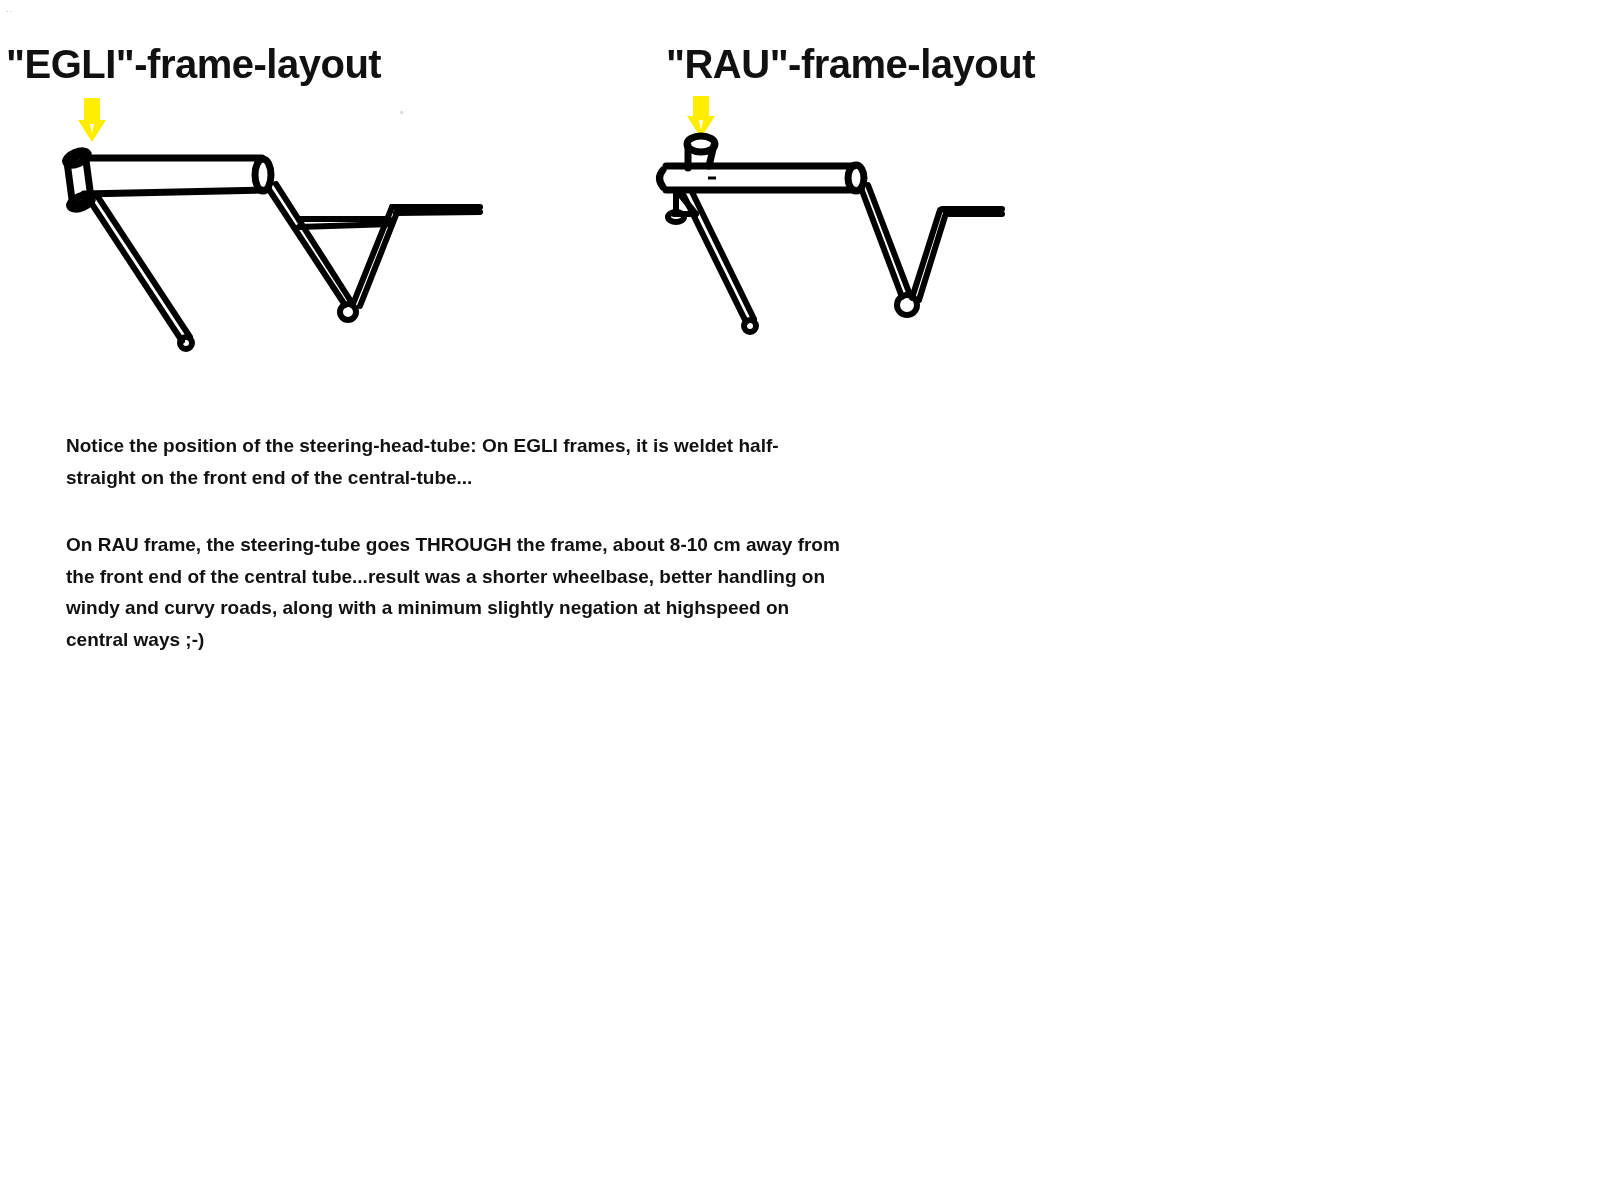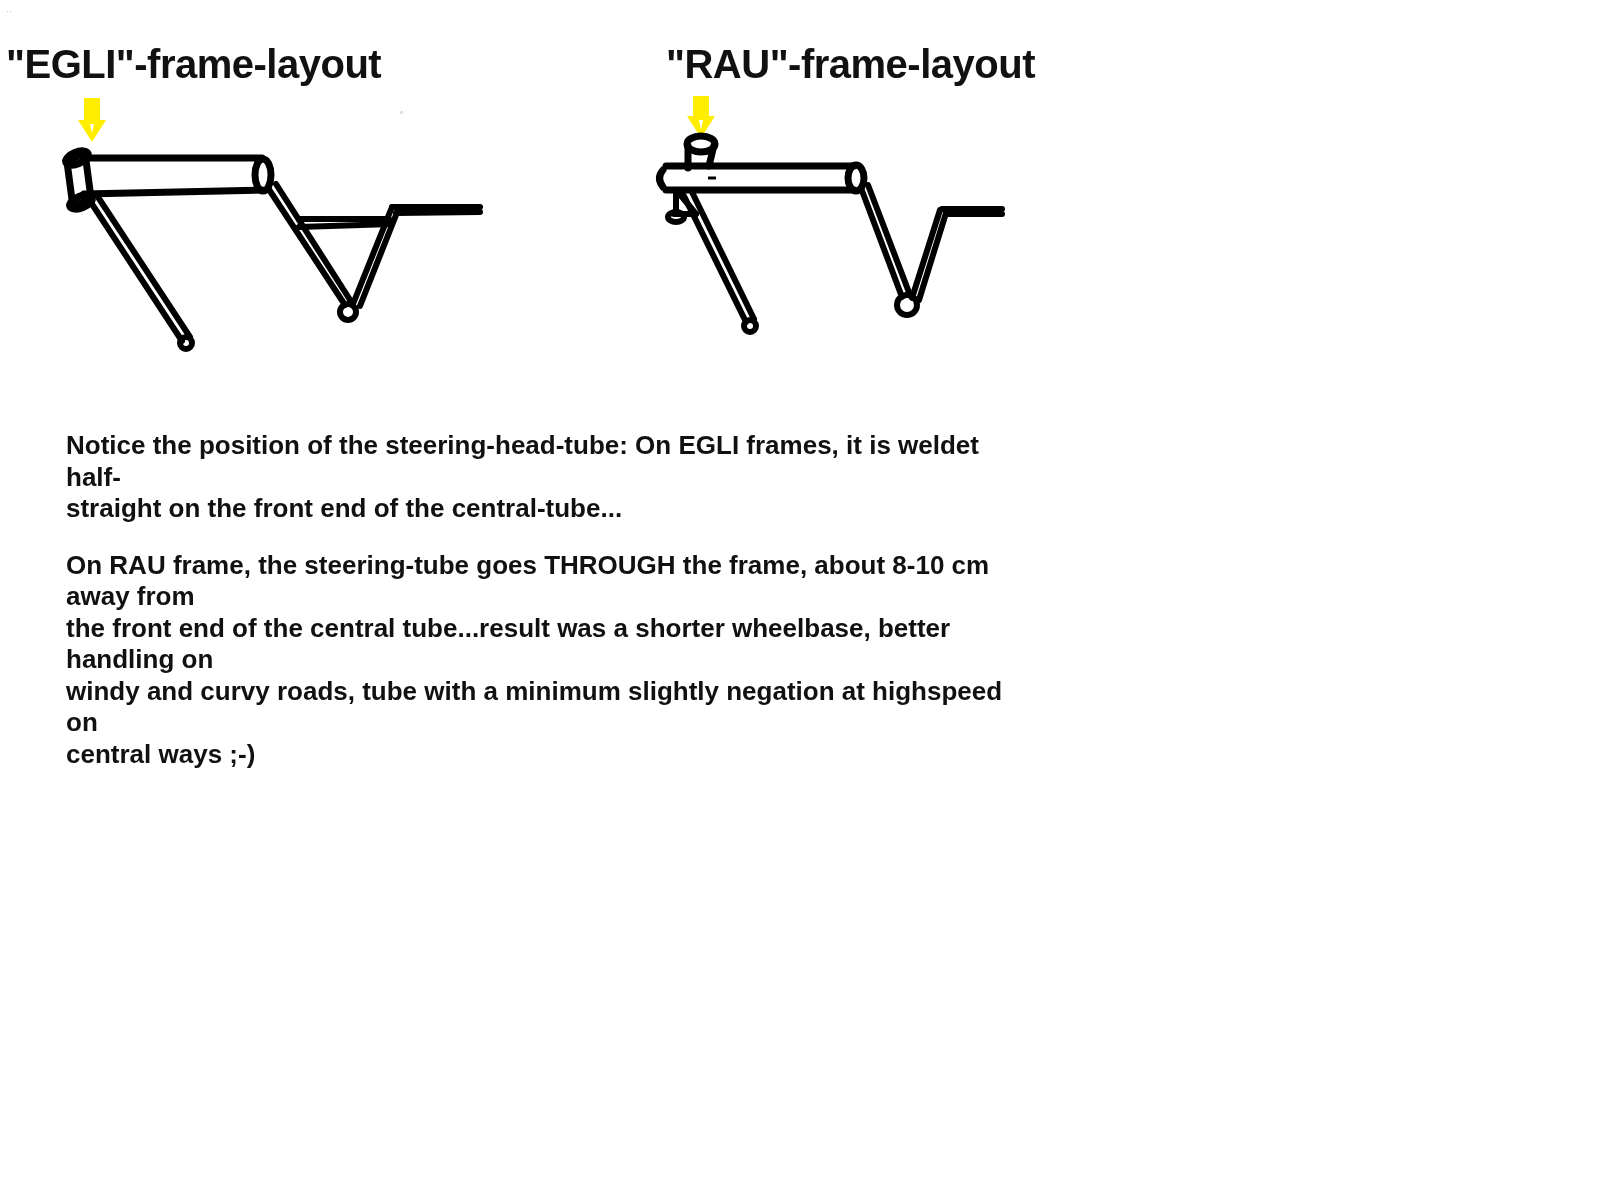--- a/index.html
+++ b/index.html
@@ -41,25 +41,25 @@
   
   #body-text {
     position: absolute;
     left: 66px;
     top: 430px;
     width: 950px;
   }
   #body-text p {
     margin: 0;
     font-weight: bold;
-    font-size: 26px;
+    font-size: 19px;
     line-height: 31.5px;
     color: #111111;
   }
-  #body-text p.gap { margin-top: 25px; }
+  #body-text p.gap { margin-top: 36px; }
 
   
   .artifact {
     position: absolute;
     color: #b9b9b9;
     font-size: 9px;
     font-family: "Liberation Sans", sans-serif;
     user-select: none;
   }
   #artifact-corner { left: 6px; top: 6px; }
@@ -173,18 +173,18 @@
       <path d="M316 124 L372 124"></path>
     </g>
   </svg>
 </div>
 
 <div id="body-text">
   <p>Notice the position of the steering-head-tube: On EGLI frames, it is weldet half-</p>
   <p>straight on the front end of the central-tube...</p>
   <p class="gap">On RAU frame, the steering-tube goes THROUGH the frame, about 8-10 cm away from</p>
   <p>the front end of the central tube...result was a shorter wheelbase, better handling on</p>
-  <p>windy and curvy roads, tube with a minimum  slightly negation  at highspeed on</p>
+  <p>windy and curvy roads, along with a minimum  slightly negation  at highspeed on</p>
   <p>central ways ;-)</p>
 </div>
 
 <div class="artifact" id="artifact-corner">··</div>
 <div class="artifact" id="artifact-speck">°</div>
 
 </body></html>

